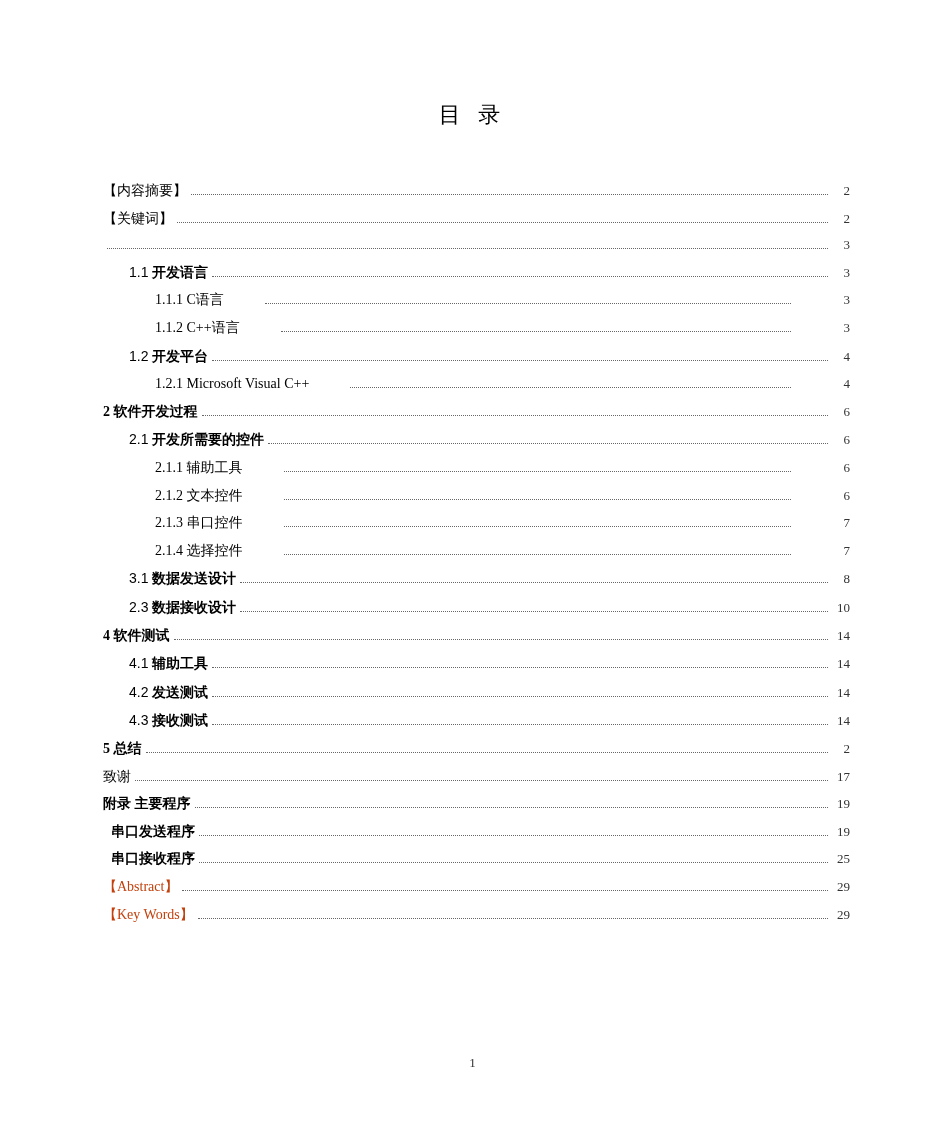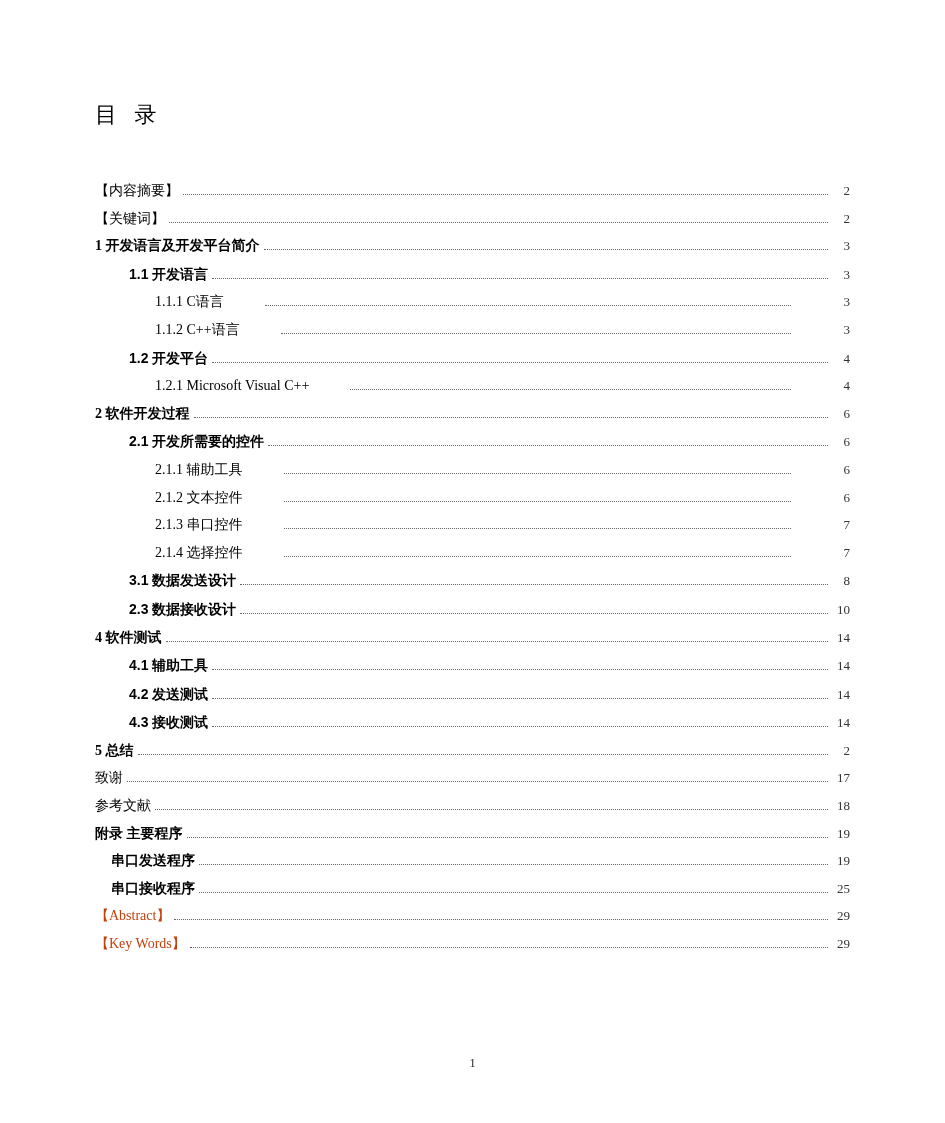--- a/index.html
+++ b/index.html
@@ -8,21 +8,21 @@
       font-family: "SimSun", "宋体", serif;
       width: 945px;
       height: 1123px;
       position: relative;
       color: #000;
     }
     .page {
       padding: 100px 95px 0 95px;
     }
     .title {
-      text-align: left;
+      text-align: center;
       font-size: 22px;
       letter-spacing: 6px;
       margin-bottom: 48px;
       font-weight: normal;
       font-family: "SimSun", "宋体", serif;
     }
     .toc {
       font-size: 14px;
       line-height: 1.9;
     }
@@ -42,26 +42,26 @@
       min-width: 10px;
     }
     .pg {
       flex: 0 0 auto;
       font-family: "Times New Roman", serif;
       color: #333;
       font-size: 13px;
       min-width: 18px;
       text-align: right;
     }
-    .lvl0 { margin-left: 0; }
+    .lvl0 { margin-left: 8px; }
     .lvl1 { margin-left: 34px; }
     .lvl2 { margin-left: 60px; gap: 37px; }
     .lvl1b { margin-left: 16px; }
     .bold { font-weight: bold; }
-    .num-sans { font-family: Arial, "Helvetica", sans-serif; font-weight: bold; }
+    .num-sans { font-family: Arial, "Helvetica", sans-serif; font-weight: normal; }
     .num-serif { font-family: "Times New Roman", serif; }
     .grey { color: #c2410c; }
     .page-number {
       position: absolute;
       bottom: 52px;
       left: 0;
       right: 0;
       text-align: center;
       font-family: "Times New Roman", serif;
       font-size: 13px;
@@ -78,21 +78,20 @@
         <span class="label"><span>【内容摘要】</span></span>
         <span class="dots"></span>
         <span class="pg">2</span>
       </div>
       <div class="row lvl0">
         <span class="label"><span>【关键词】</span></span>
         <span class="dots"></span>
         <span class="pg">2</span>
       </div>
       <div class="row lvl0">
-        <span class="label bold"><span class="num-serif bold">1</span> <span>开发语言及开发平台简介</span></span>
         <span class="dots"></span>
         <span class="pg">3</span>
       </div>
       <div class="row lvl1">
         <span class="label bold"><span class="num-sans">1.1</span> <span>开发语言</span></span>
         <span class="dots"></span>
         <span class="pg">3</span>
       </div>
       <div class="row lvl2">
         <span class="label"><span class="num-serif">1.1.1</span> <span>C语言</span></span>
@@ -176,25 +175,20 @@
       </div>
       <div class="row lvl0">
         <span class="label bold"><span class="num-serif bold">5</span> <span>总结</span></span>
         <span class="dots"></span>
         <span class="pg">2</span>
       </div>
       <div class="row lvl0">
         <span class="label"><span>致谢</span></span>
         <span class="dots"></span>
         <span class="pg">17</span>
-      </div>
-      <div class="row lvl0">
-        <span class="label"><span>参考文献</span></span>
-        <span class="dots"></span>
-        <span class="pg">18</span>
       </div>
       <div class="row lvl0">
         <span class="label bold"><span>附录 主要程序</span></span>
         <span class="dots"></span>
         <span class="pg">19</span>
       </div>
       <div class="row lvl1b">
         <span class="label bold"><span>串口发送程序</span></span>
         <span class="dots"></span>
         <span class="pg">19</span>

